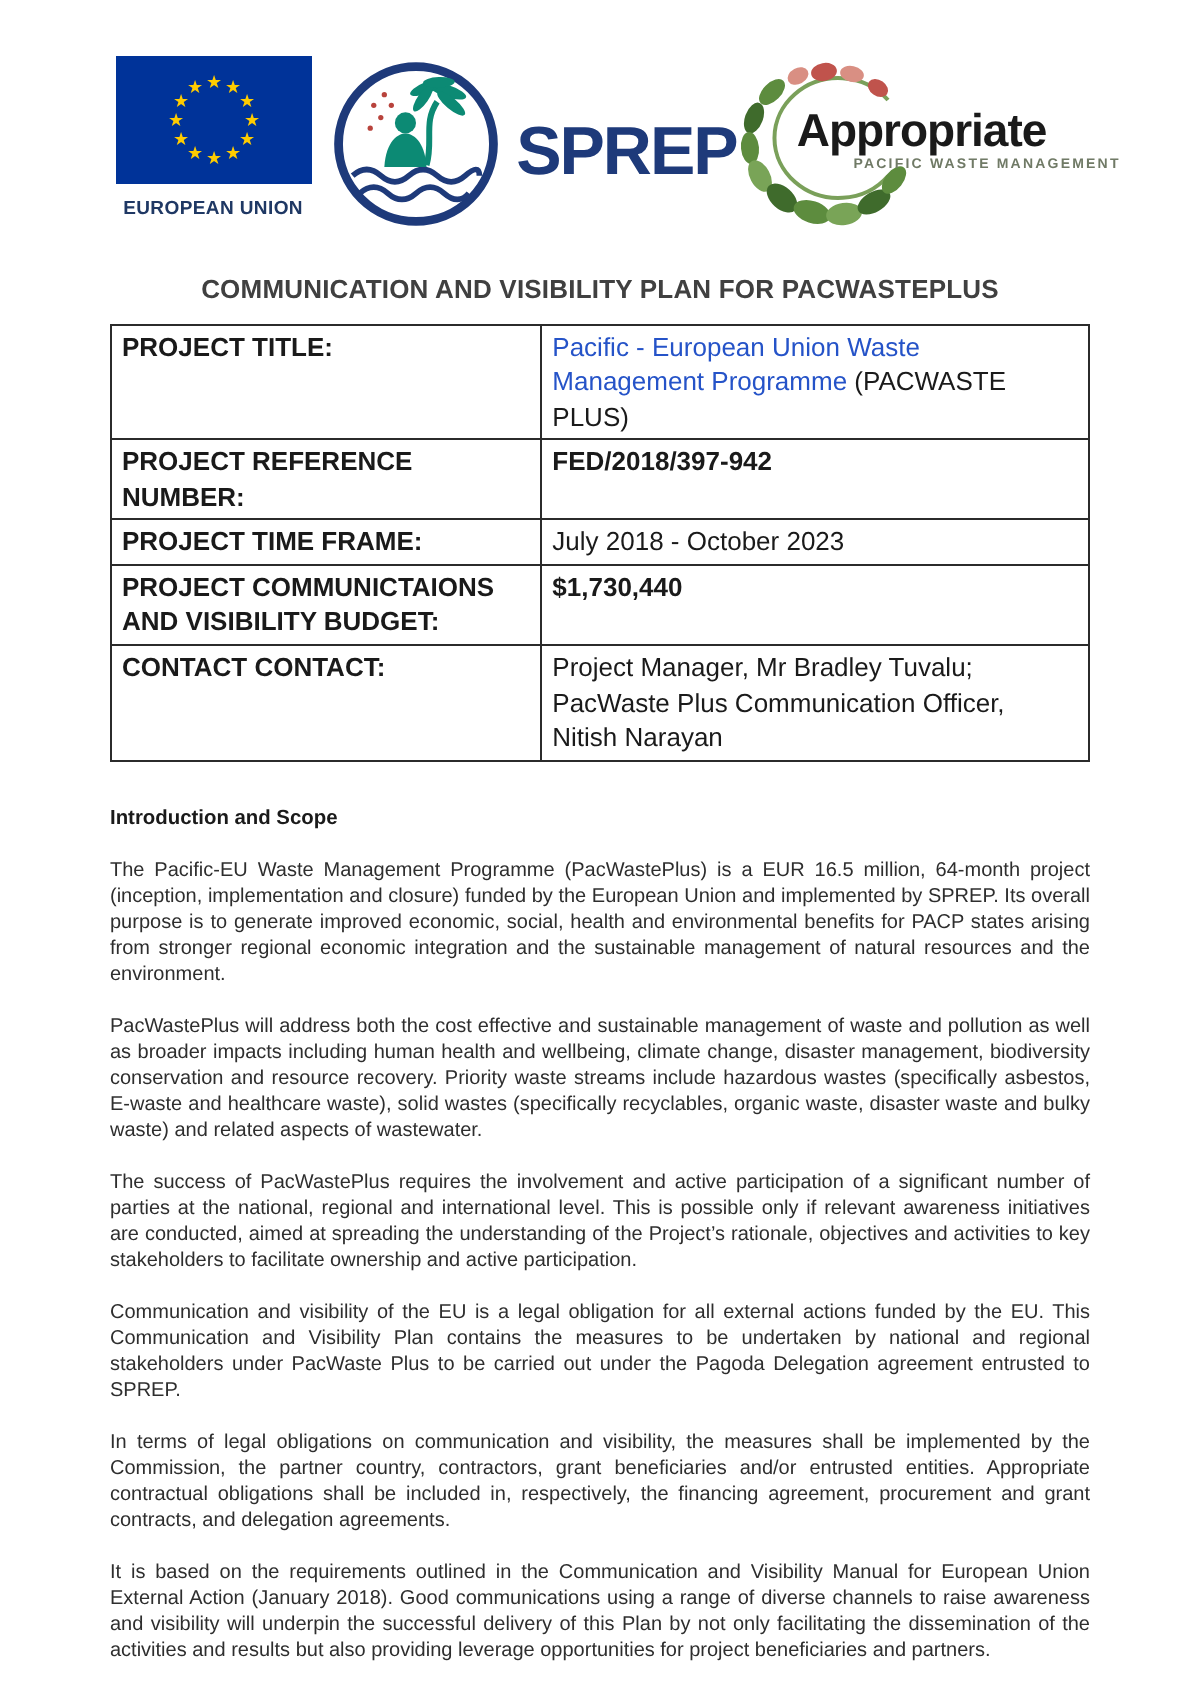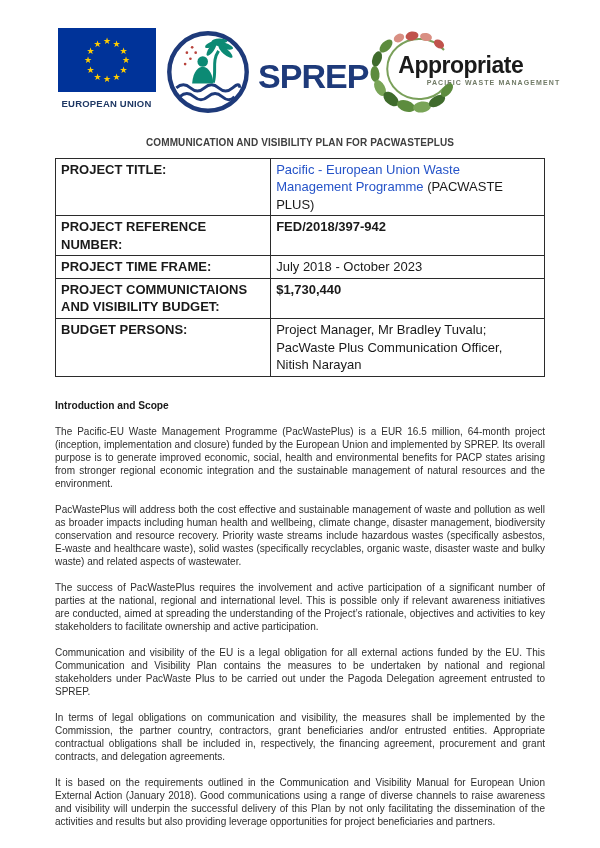--- a/index.html
+++ b/index.html
@@ -65,21 +65,21 @@
   .pwp-sub {
     font-size: 7px; font-weight: bold; color: #707a66;
     letter-spacing: 1.1px; text-align: right; margin-top: 2px;
     white-space: nowrap;
   }
 
   
   .doc-title {
     margin-top: 17px;
     text-align: center;
-    font-size: 10px; font-weight: bold;
+    font-size: 13px; font-weight: bold;
     color: #404040;
     letter-spacing: 0.1px;
   }
 
   
   table.project-table {
     margin-top: 10px;
     width: 100%;
     border-collapse: collapse;
     font-size: 13px;
@@ -217,21 +217,21 @@
       </tr>
       <tr>
         <td class="lbl">PROJECT TIME FRAME:</td>
         <td class="val">July 2018 - October 2023</td>
       </tr>
       <tr>
         <td class="lbl">PROJECT COMMUNICTAIONS AND VISIBILITY BUDGET:</td>
         <td class="val bold-val">$1,730,440</td>
       </tr>
       <tr>
-        <td class="lbl">BUDGET PERSONS:</td>
+        <td class="lbl">CONTACT CONTACT:</td>
         <td class="val">Project Manager, Mr Bradley Tuvalu; PacWaste Plus Communication Officer, Nitish Narayan</td>
       </tr>
     </tbody>
   </table>
 
   <div class="body-text">
     <div class="body-heading">Introduction and Scope</div>
     <p>The Pacific-EU Waste Management Programme (PacWastePlus) is a EUR 16.5 million, 64-month project (inception, implementation and closure) funded by the European Union and implemented by SPREP. Its overall purpose is to generate improved economic, social, health and environmental benefits for PACP states arising from stronger regional economic integration and the sustainable management of natural resources and the environment.</p>
     <p>PacWastePlus will address both the cost effective and sustainable management of waste and pollution as well as broader impacts including human health and wellbeing, climate change, disaster management, biodiversity conservation and resource recovery. Priority waste streams include hazardous wastes (specifically asbestos, E-waste and healthcare waste), solid wastes (specifically recyclables, organic waste, disaster waste and bulky waste) and related aspects of wastewater.</p>
     <p>The success of PacWastePlus requires the involvement and active participation of a significant number of parties at the national, regional and international level. This is possible only if relevant awareness initiatives are conducted, aimed at spreading the understanding of the Project’s rationale, objectives and activities to key stakeholders to facilitate ownership and active participation.</p>

